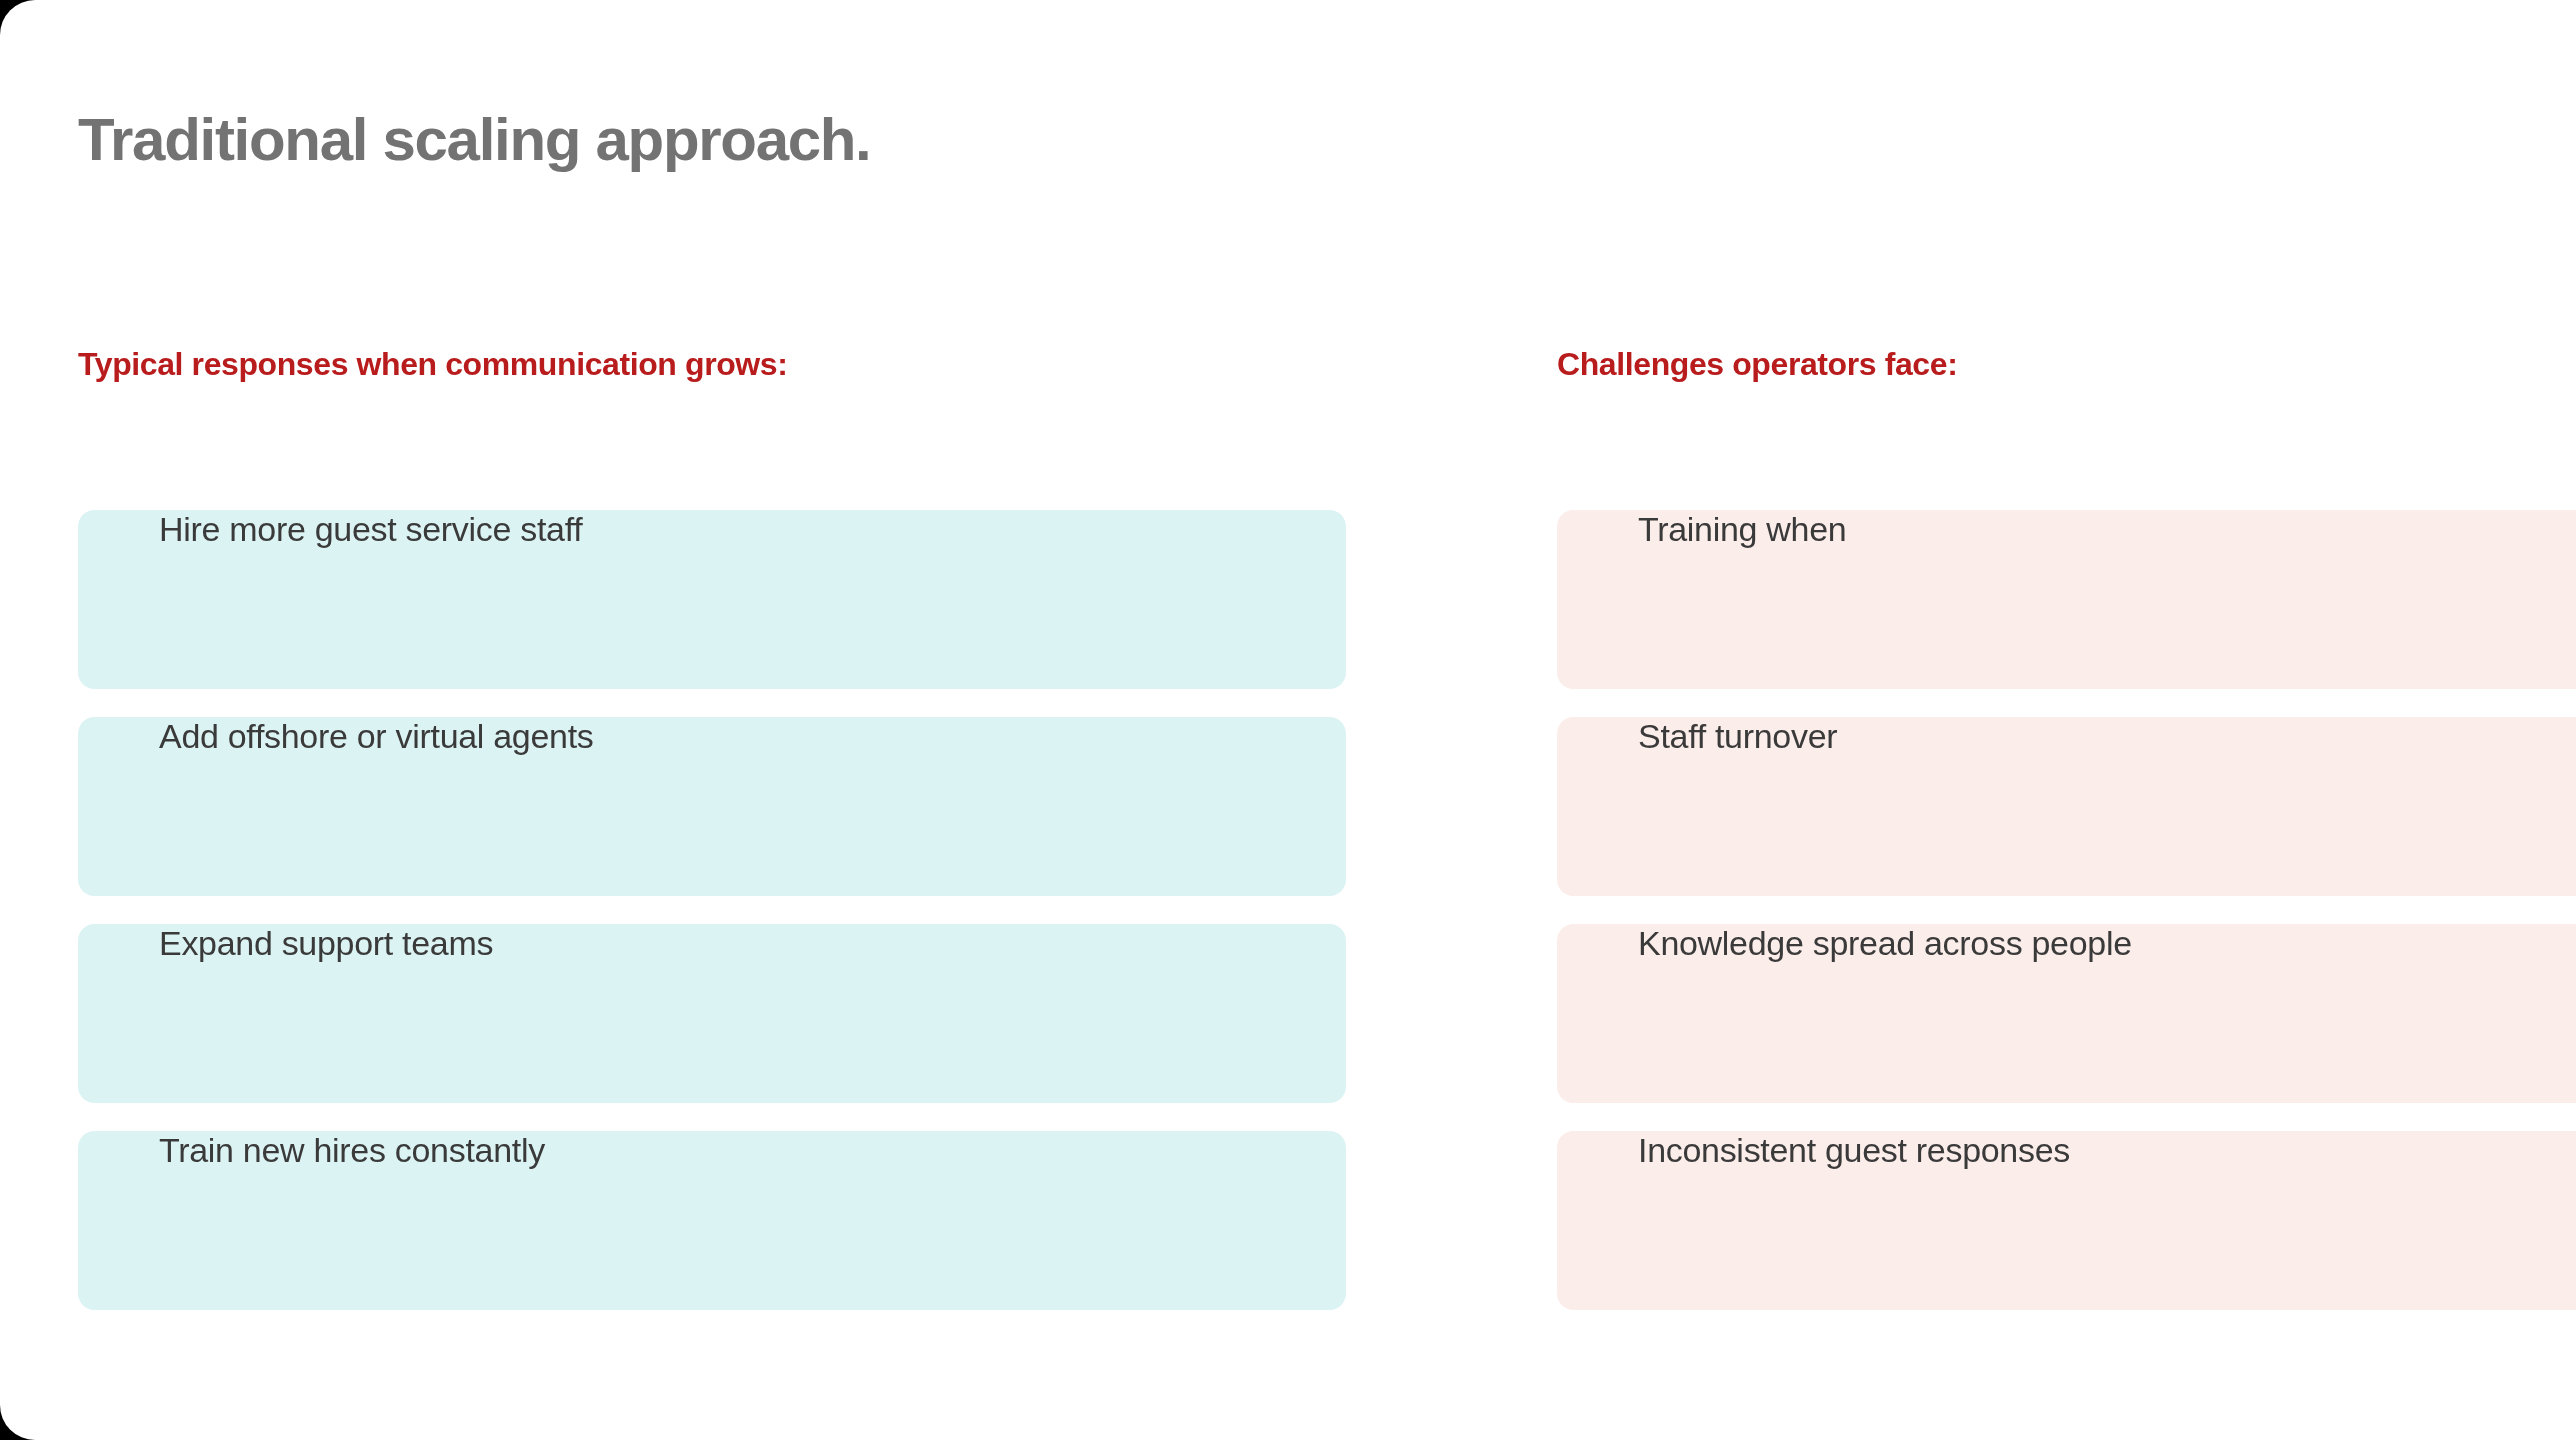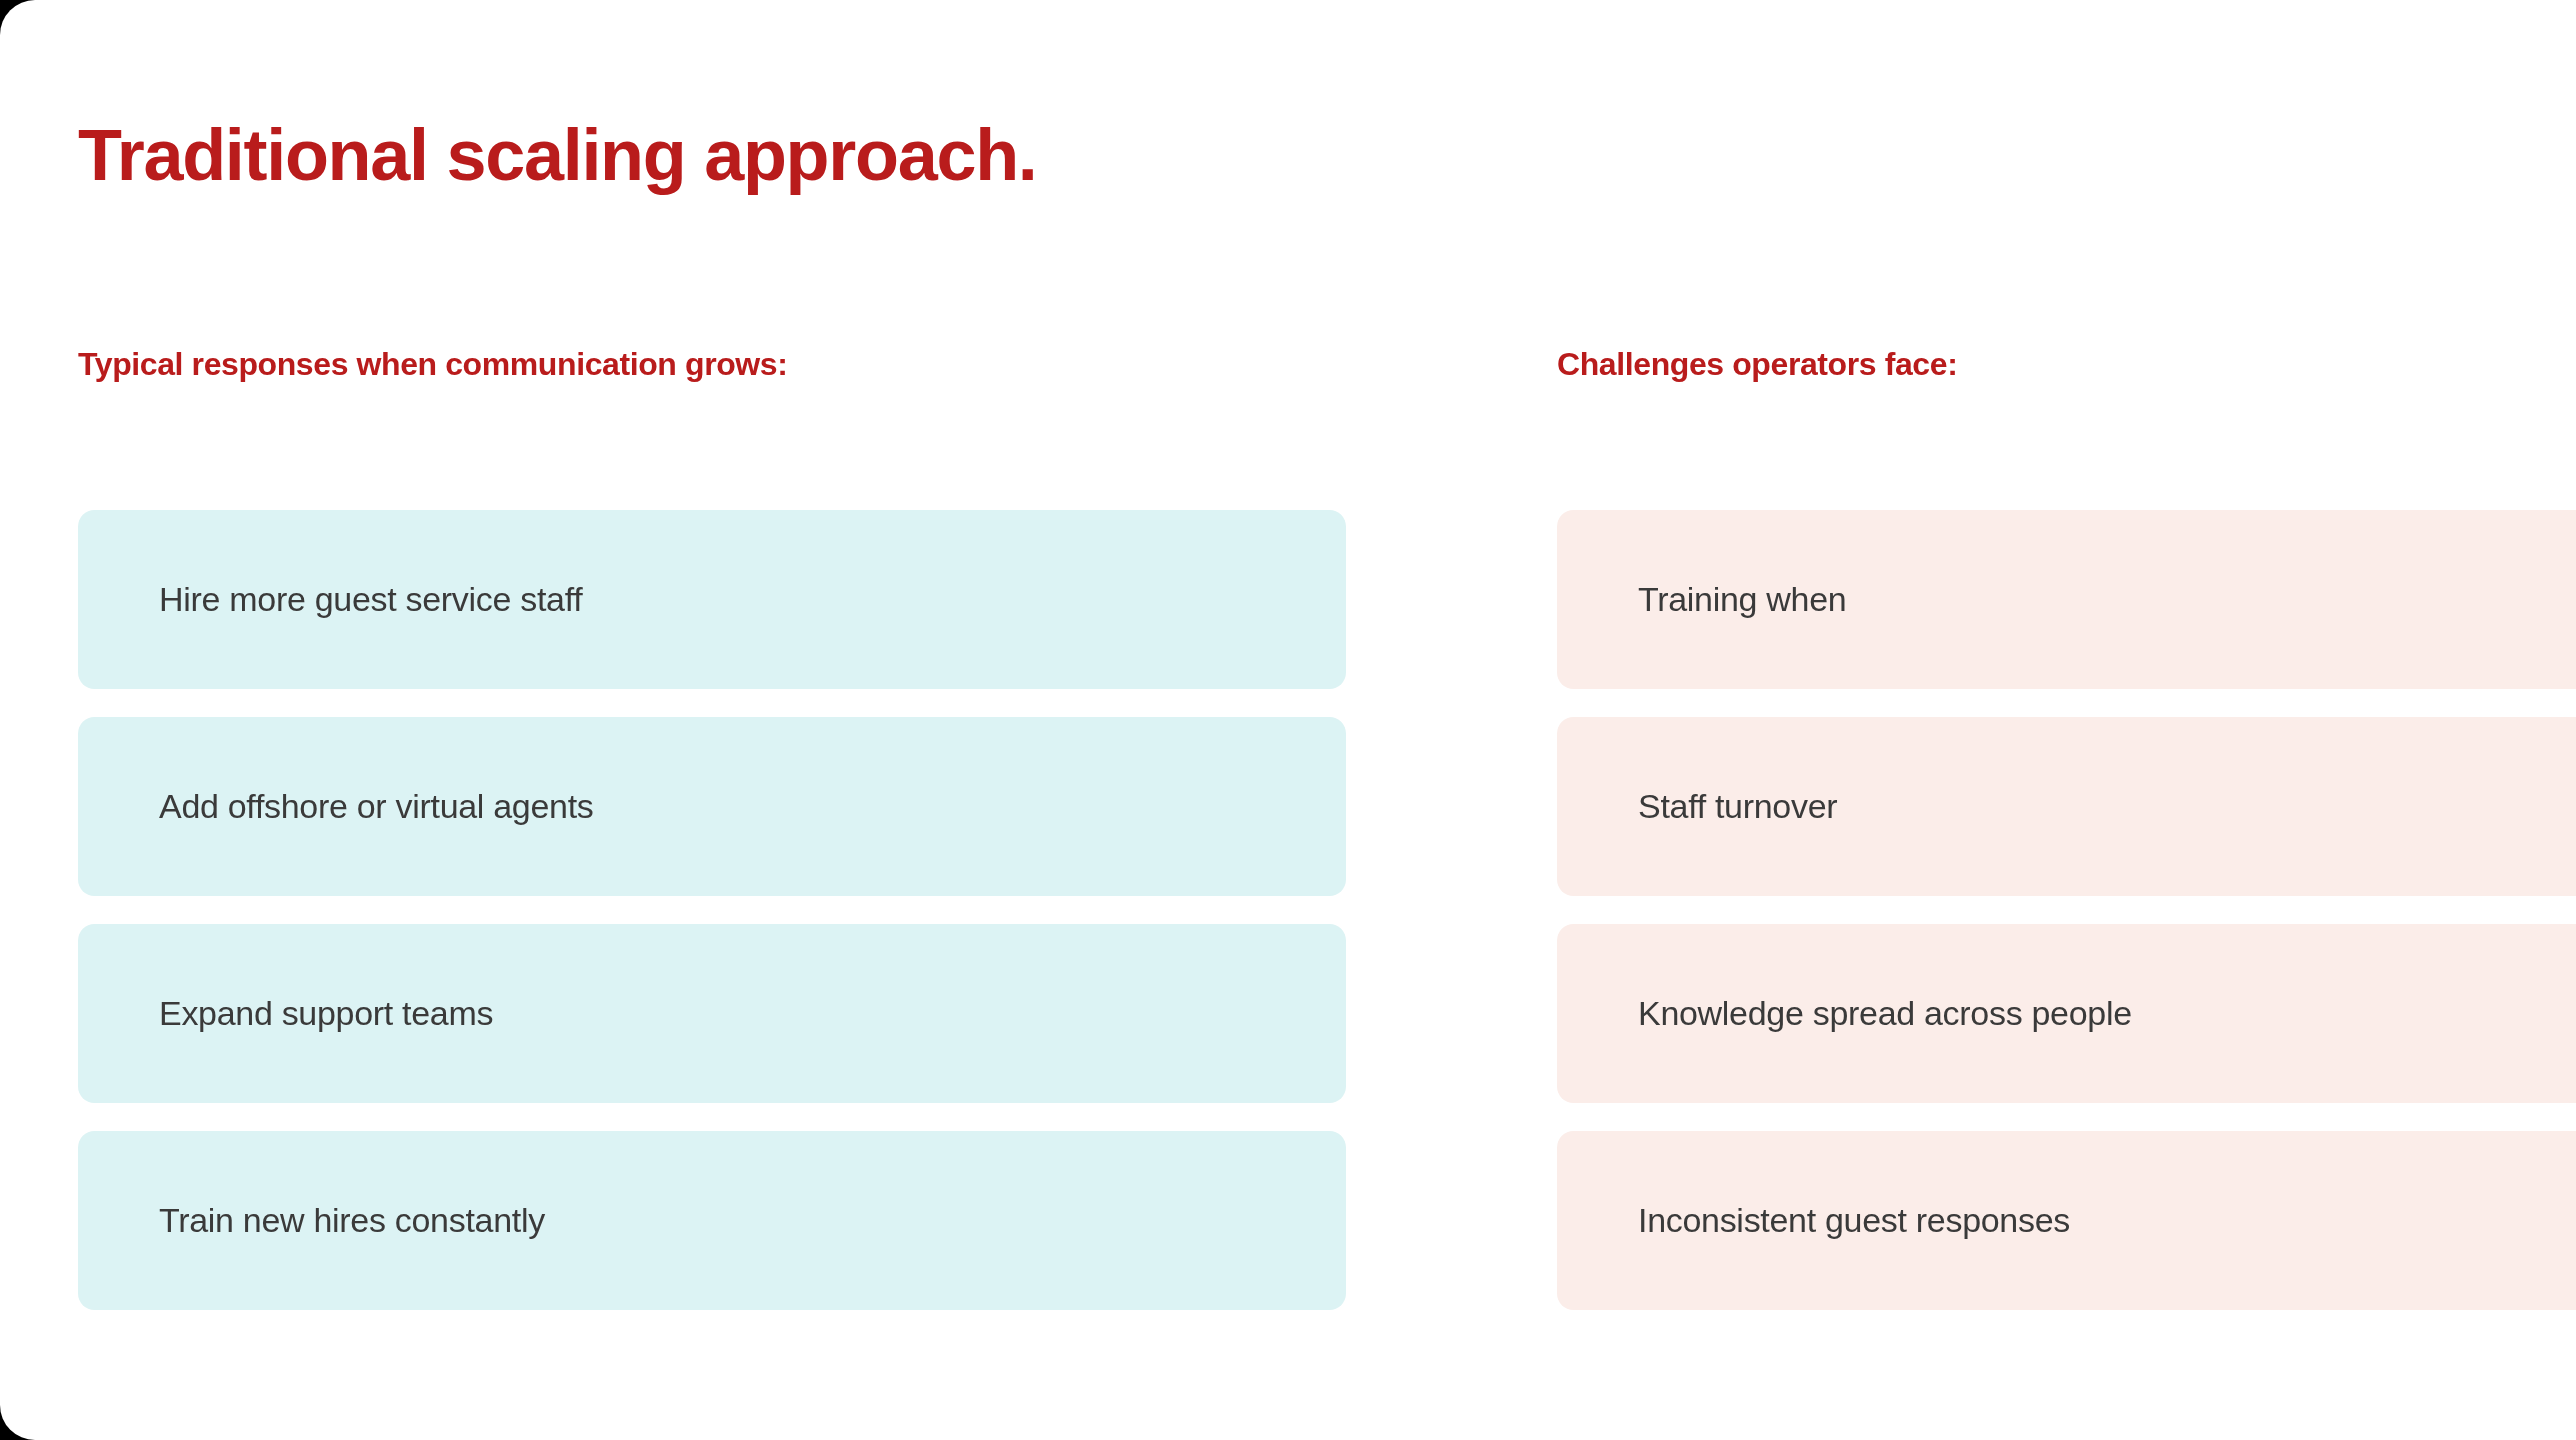--- a/index.html
+++ b/index.html
@@ -27,24 +27,24 @@
     border-radius: 35px;
     box-sizing: border-box;
     overflow: hidden;
   }
 
   
   .page-title {
     position: absolute;
     left: 78px;
     top: 65px;
-    font-size: 72px;
+    font-size: 60px;
     font-weight: 700;
     letter-spacing: -1.3px;
-    color: #b91c1c;
+    color: #737373;
     line-height: 1.18;
     white-space: nowrap;
   }
 
   
   .columns {
     position: absolute;
     left: 0;
     top: 345px;
     width: 2890px;
@@ -74,21 +74,20 @@
     top: 165px;
     left: 0;
     right: 0;
   }
 
   .pill {
     height: 179px;
     border-radius: 16.5px;
     margin-bottom: 28px;
     display: flex;
-    align-items: center;
     box-sizing: border-box;
     padding-left: 81px;
     padding-right: 22px;
   }
   .pill:last-child { margin-bottom: 6px; }
 
   .pill--cyan { background: #DCF3F4; }
   .pill--pink { background: #FBEDE9; }
 
   .pill-label {

